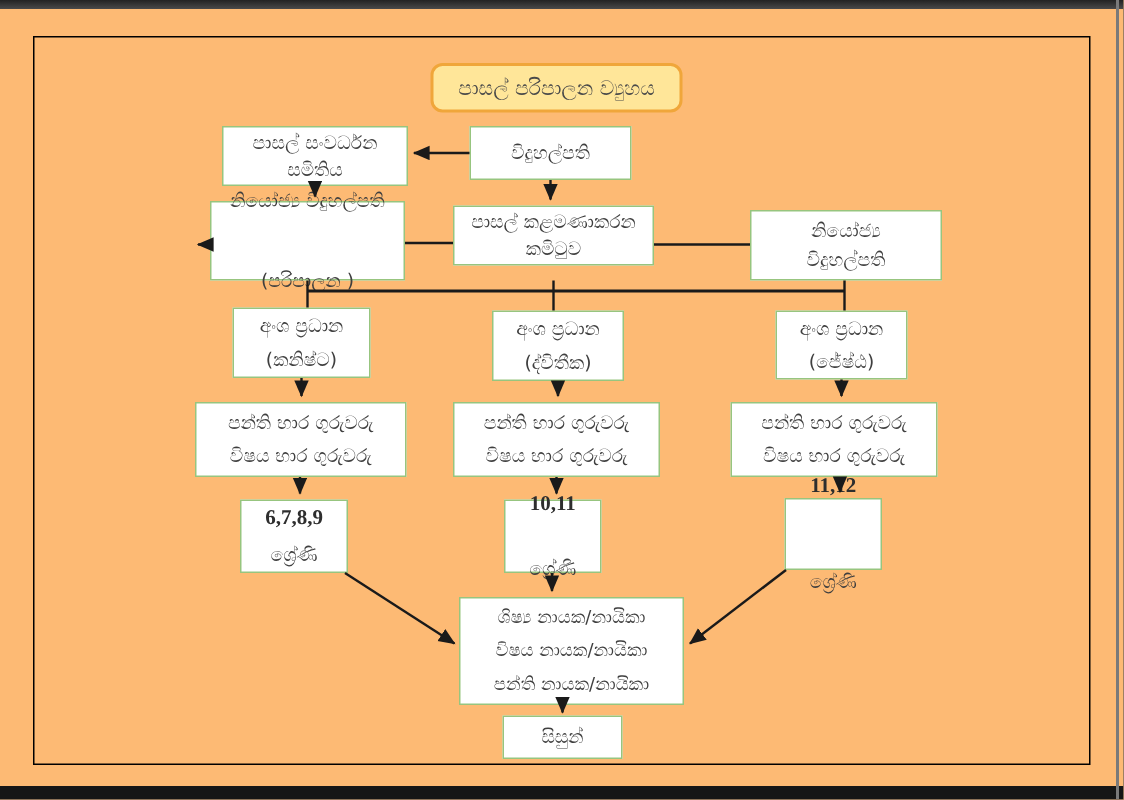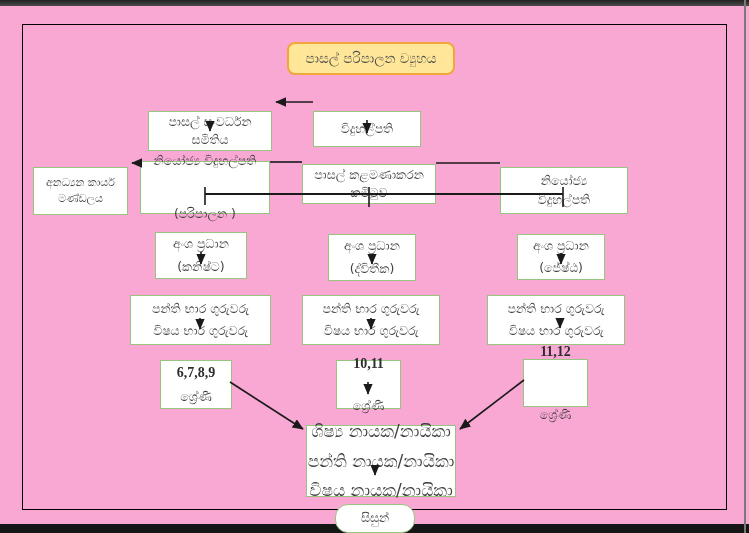--- a/index.html
+++ b/index.html
@@ -1,30 +1,30 @@
 <!DOCTYPE html>
 <html lang="si"><head>
 <meta charset="utf-8">
 <style>
   html,body{margin:0;padding:0;background:#555;}
   .screen{
-    position:relative; width:749px; height:533px; background:#f9a8d4;
+    position:relative; width:749px; height:533px; background:#fdba74;
     overflow:hidden; font-family:"DejaVu Sans", sans-serif; color:#3f3f3f;
   }
   .band-top{position:absolute;left:0;top:0;width:749px;height:6px;
     background:linear-gradient(#222,#4a4a4a);}
   .band-bottom{position:absolute;left:0;top:524px;width:749px;height:9px;background:#161616;}
   .right-edge{position:absolute;left:744px;top:0;width:2px;height:533px;background:#7a7a7a;}
   .page-border{position:absolute;left:22px;top:24px;width:705px;height:486px;
     border:1.5px solid #000;box-sizing:border-box;}
 
   .node{
     position:absolute;background:#fff;border:1.6px solid #97c57f;box-sizing:border-box;
     display:flex;flex-direction:column;align-items:center;justify-content:center;
-    text-align:center;font-size:12.5px;line-height:1.45;z-index:2;margin-top:27px;
+    text-align:center;font-size:12.5px;line-height:1.45;z-index:2;
   }
   .title-box{
     position:absolute;left:287px;top:42px;width:168px;height:33px;box-sizing:border-box;
     background:#ffe699;border:2px solid #f0a63a;border-radius:8px;
     display:flex;align-items:center;justify-content:center;
     font-size:13.5px;color:#4a4a4a;z-index:2;
   }
   #node-sds{left:148px;top:84px;width:124px;height:40px;}
   #node-principal{left:313px;top:84px;width:108px;height:36px;}
   #node-nonacad{left:33px;top:140px;width:95px;height:48px;font-size:11px;}
@@ -33,22 +33,22 @@
   #node-dp-right{left:500px;top:140px;width:128px;height:47px;}
   #node-sh1{left:155px;top:205px;width:92px;height:47px;row-gap:4px;}
   #node-sh2{left:328px;top:207px;width:88px;height:47px;row-gap:4px;}
   #node-sh3{left:517px;top:207px;width:88px;height:46px;row-gap:4px;}
   #node-t1{left:130px;top:268px;width:141px;height:50px;row-gap:4px;}
   #node-t2{left:302px;top:268px;width:138px;height:50px;row-gap:4px;}
   #node-t3{left:487px;top:268px;width:138px;height:50px;row-gap:4px;}
   #node-g1{left:160px;top:333px;width:72px;height:49px;row-gap:5px;}
   #node-g2{left:336px;top:333px;width:65px;height:49px;row-gap:23px;}
   #node-g3{left:523px;top:332px;width:65px;height:48px;row-gap:5px;gap:44px;}
-  #node-leaders{left:306px;top:398px;width:150px;height:72px;row-gap:5px;font-size:17px;}
-  #node-students{left:335px;top:477px;width:80px;height:29px;border-radius:13px;}
+  #node-leaders{left:306px;top:398px;width:150px;height:72px;row-gap:5px;font-size:12px;}
+  #node-students{left:335px;top:477px;width:80px;height:29px;}
   .grade-num{font-family:"Liberation Serif", serif;font-weight:bold;font-size:14px;color:#2e2e2e;}
   .connector-layer{position:absolute;left:0;top:0;z-index:5;pointer-events:none;}
 </style>
 </head>
 <body>
 
 <div class="screen">
   <div class="band-top"></div>
   <div class="band-bottom"></div>
   <div class="right-edge"></div>
@@ -60,24 +60,20 @@
 
   <div class="node" id="node-sds">
     <span>පාසල් සංවර්ධන</span>
     <span>සමිතිය</span>
   </div>
 
   <div class="node" id="node-principal">
     <span>විදුහල්පති</span>
   </div>
 
-  <div class="node" id="node-nonacad">
-    <span>අනධ්‍යන කාර්ය</span>
-    <span>මණ්ඩලය</span>
-  </div>
 
   <div class="node" id="node-dp-admin">
     <span>නියෝජ්‍ය විදුහල්පති</span>
     <span>(පරිපාලන )</span>
   </div>
 
   <div class="node" id="node-smc">
     <span>පාසල් කළමණාකරන</span>
     <span>කමිටුව</span>
   </div>
@@ -127,22 +123,22 @@
     <span>ශ්‍රේණි</span>
   </div>
 
   <div class="node" id="node-g3">
     <span class="grade-num">11,12</span>
     <span>ශ්‍රේණි</span>
   </div>
 
   <div class="node" id="node-leaders">
     <span>ශිෂ්‍ය නායක/නායිකා</span>
+    <span>විෂය නායක/නායිකා</span>
     <span>පන්ති නායක/නායිකා</span>
-    <span>විෂය නායක/නායිකා</span>
   </div>
 
   <div class="node" id="node-students">
     <span>සිසුන්</span>
   </div>
 
   <svg class="connector-layer" width="749" height="533" viewBox="0 0 749 533">
     <defs>
       <marker id="ah" markerWidth="8" markerHeight="8" refX="6.5" refY="3" orient="auto">
         <path d="M0,0 L7,3 L0,6 Z" fill="#1a1a1a"></path>

